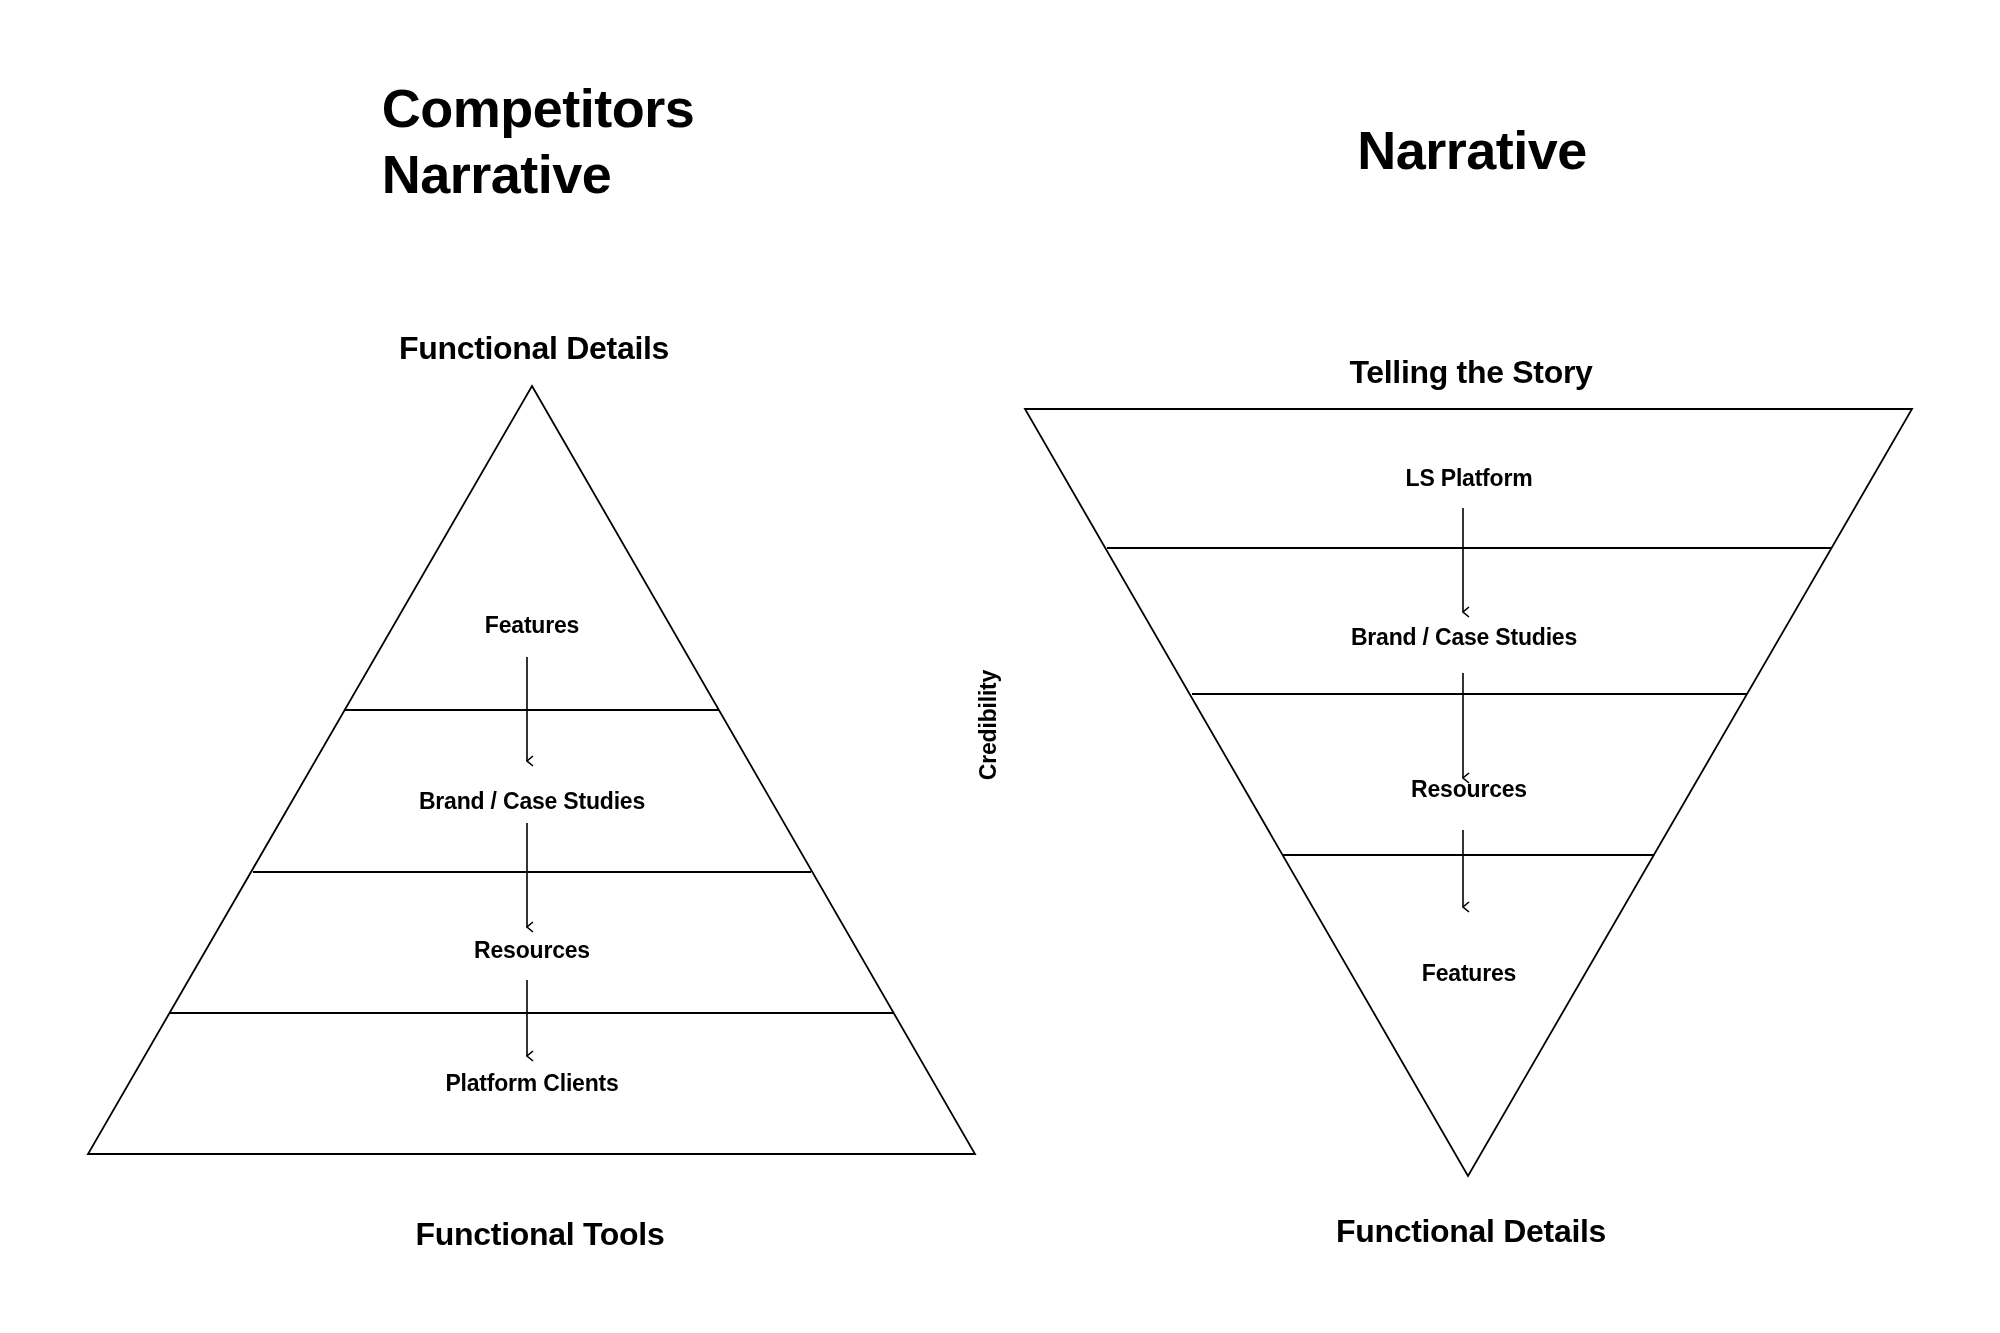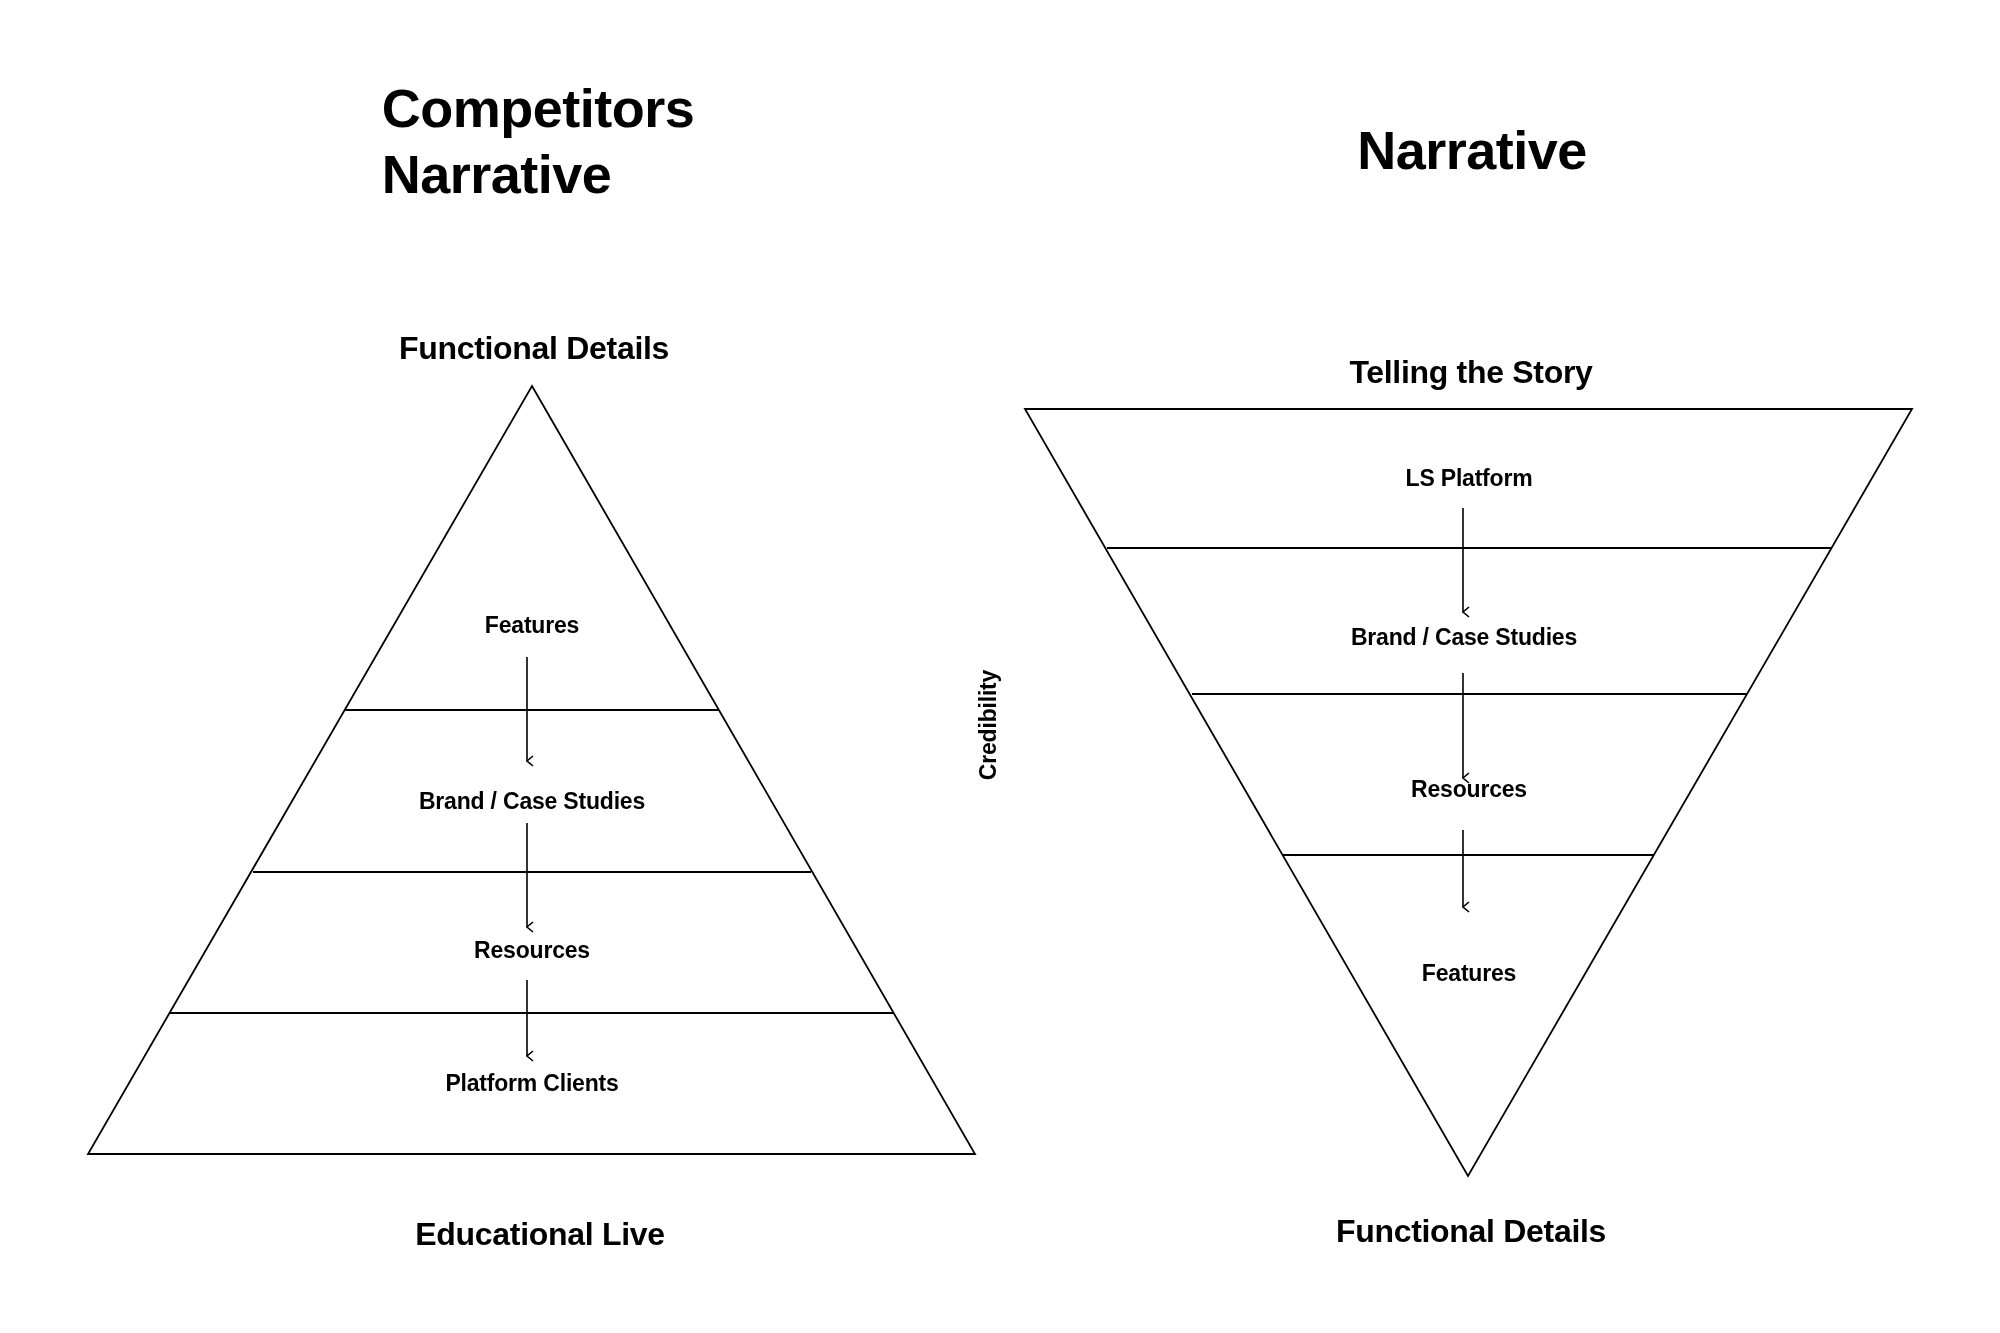--- a/index.html
+++ b/index.html
@@ -51,21 +51,21 @@
 
   <div class="lbl title" style="left:538px; top:141px;">
     <div>Competitors</div>
     <div>Narrative</div>
   </div>
   <div class="lbl cap" style="left:534px; top:348px;">Functional Details</div>
   <div class="lbl tier" style="left:532px; top:625px;">Features</div>
   <div class="lbl tier" style="left:532px; top:801px;">Brand / Case Studies</div>
   <div class="lbl tier" style="left:532px; top:950px;">Resources</div>
   <div class="lbl tier" style="left:532px; top:1083px;">Platform Clients</div>
-  <div class="lbl cap" style="left:540px; top:1234px;">Educational Live</div>
+  <div class="lbl cap" style="left:540px; top:1234px;">Functional Tools</div>
 
   <div class="lbl tier rot" style="left:988px; top:725px;">Credibility</div>
 
   <div class="lbl title" style="left:1472px; top:150px;">
     <div>Narrative</div>
   </div>
   <div class="lbl cap" style="left:1471px; top:346px;margin-top:26px;">Telling the Story</div>
   <div class="lbl tier" style="left:1469px; top:478px;">LS Platform</div>
   <div class="lbl tier" style="left:1464px; top:637px;">Brand / Case Studies</div>
   <div class="lbl tier" style="left:1469px; top:789px;">Resources</div>

